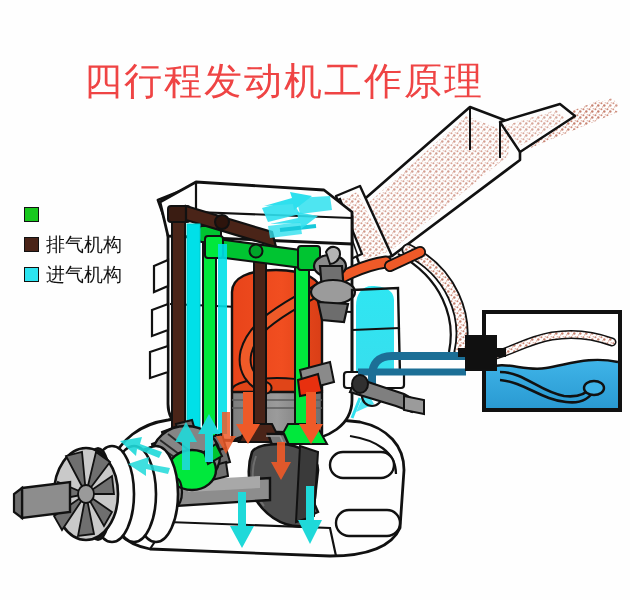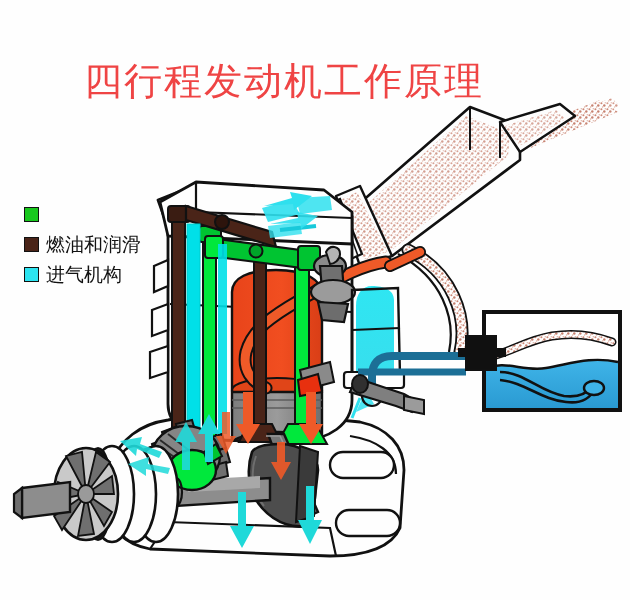--- a/index.html
+++ b/index.html
@@ -25,21 +25,21 @@
 <div id="stage">
 
   <div id="title">四行程发动机工作原理</div>
 
   <div id="legend">
     <div class="lg-row">
       <span class="sw" style="background:#18c81e"></span>
     </div>
     <div class="lg-row">
       <span class="sw" style="background:#4a2418"></span>
-      <span class="lg-tx">燃油和润滑</span>
+      <span class="lg-tx">排气机构</span>
     </div>
     <div class="lg-row">
       <span class="sw" style="background:#2ce4f0"></span>
       <span class="lg-tx">进气机构</span>
     </div>
   </div>
 
   <svg viewBox="0 0 630 600">
     <defs>
 

